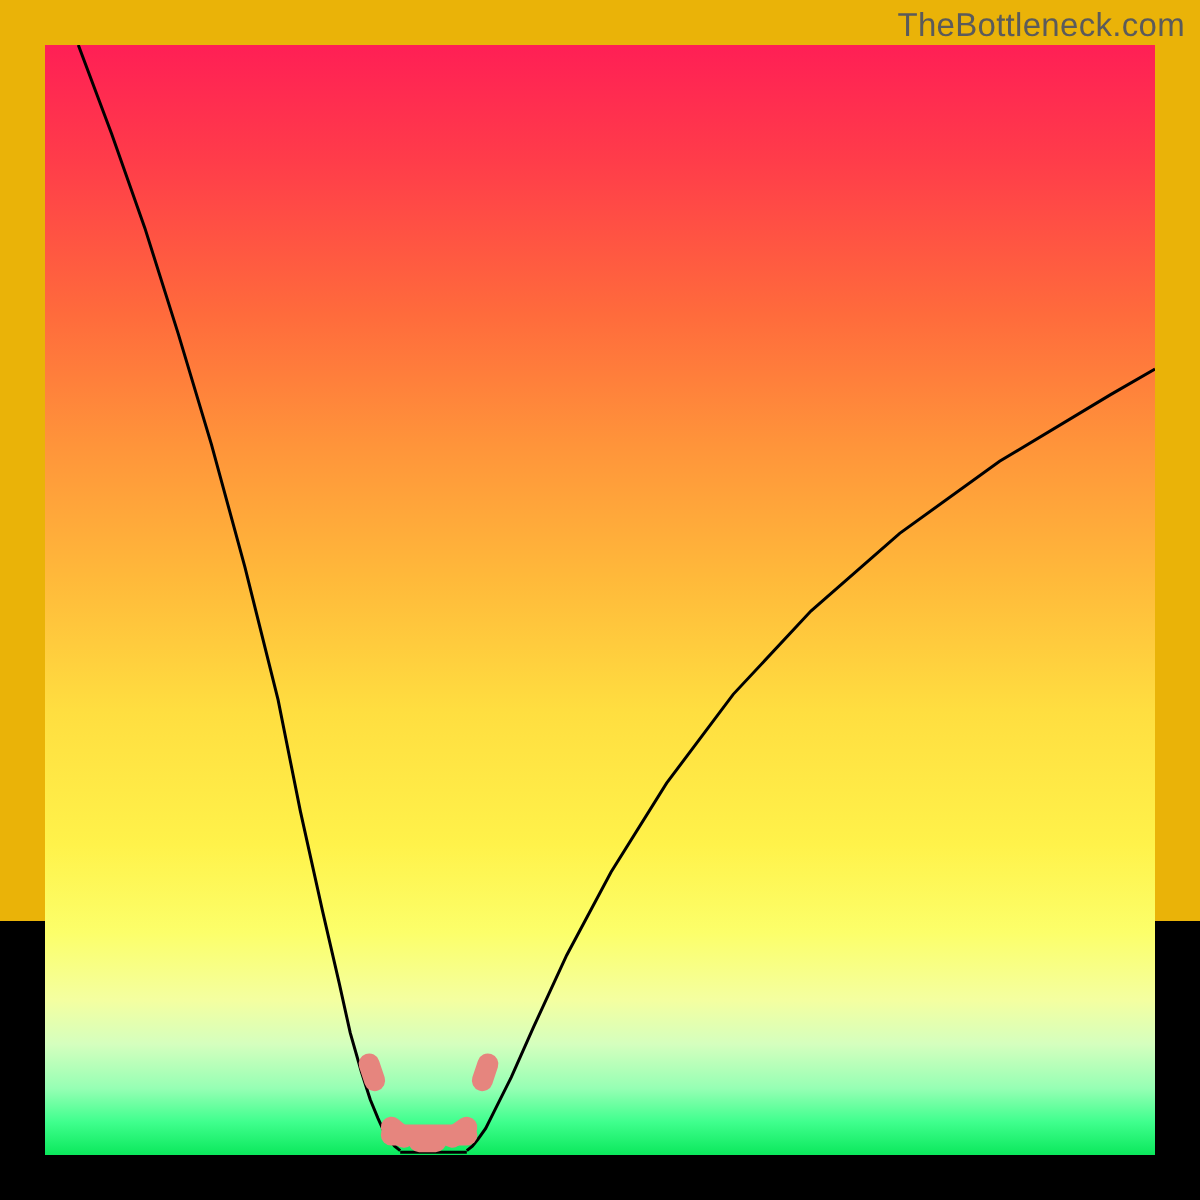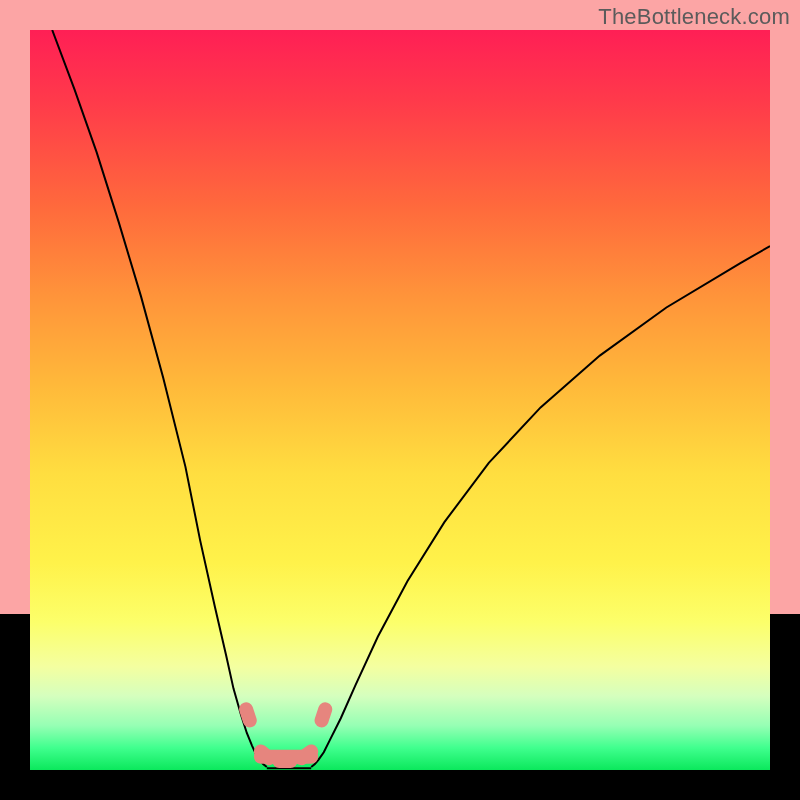--- a/index.html
+++ b/index.html
@@ -7,21 +7,21 @@
     padding: 0;
     width: 800px;
     height: 800px;
     background: #000;
     overflow: hidden;
   }
   .frame {
     position: relative;
     width: 800px;
     height: 614px;
-    background: #fca5a5;
+    background: #eab308;
   }
   .plot-area {
     position: absolute;
     left: 30px;
     top: 30px;
     width: 740px;
     height: 740px;
     background: linear-gradient(to bottom,
       #ff1f55 0%,
       #ff3b4a 10%,

